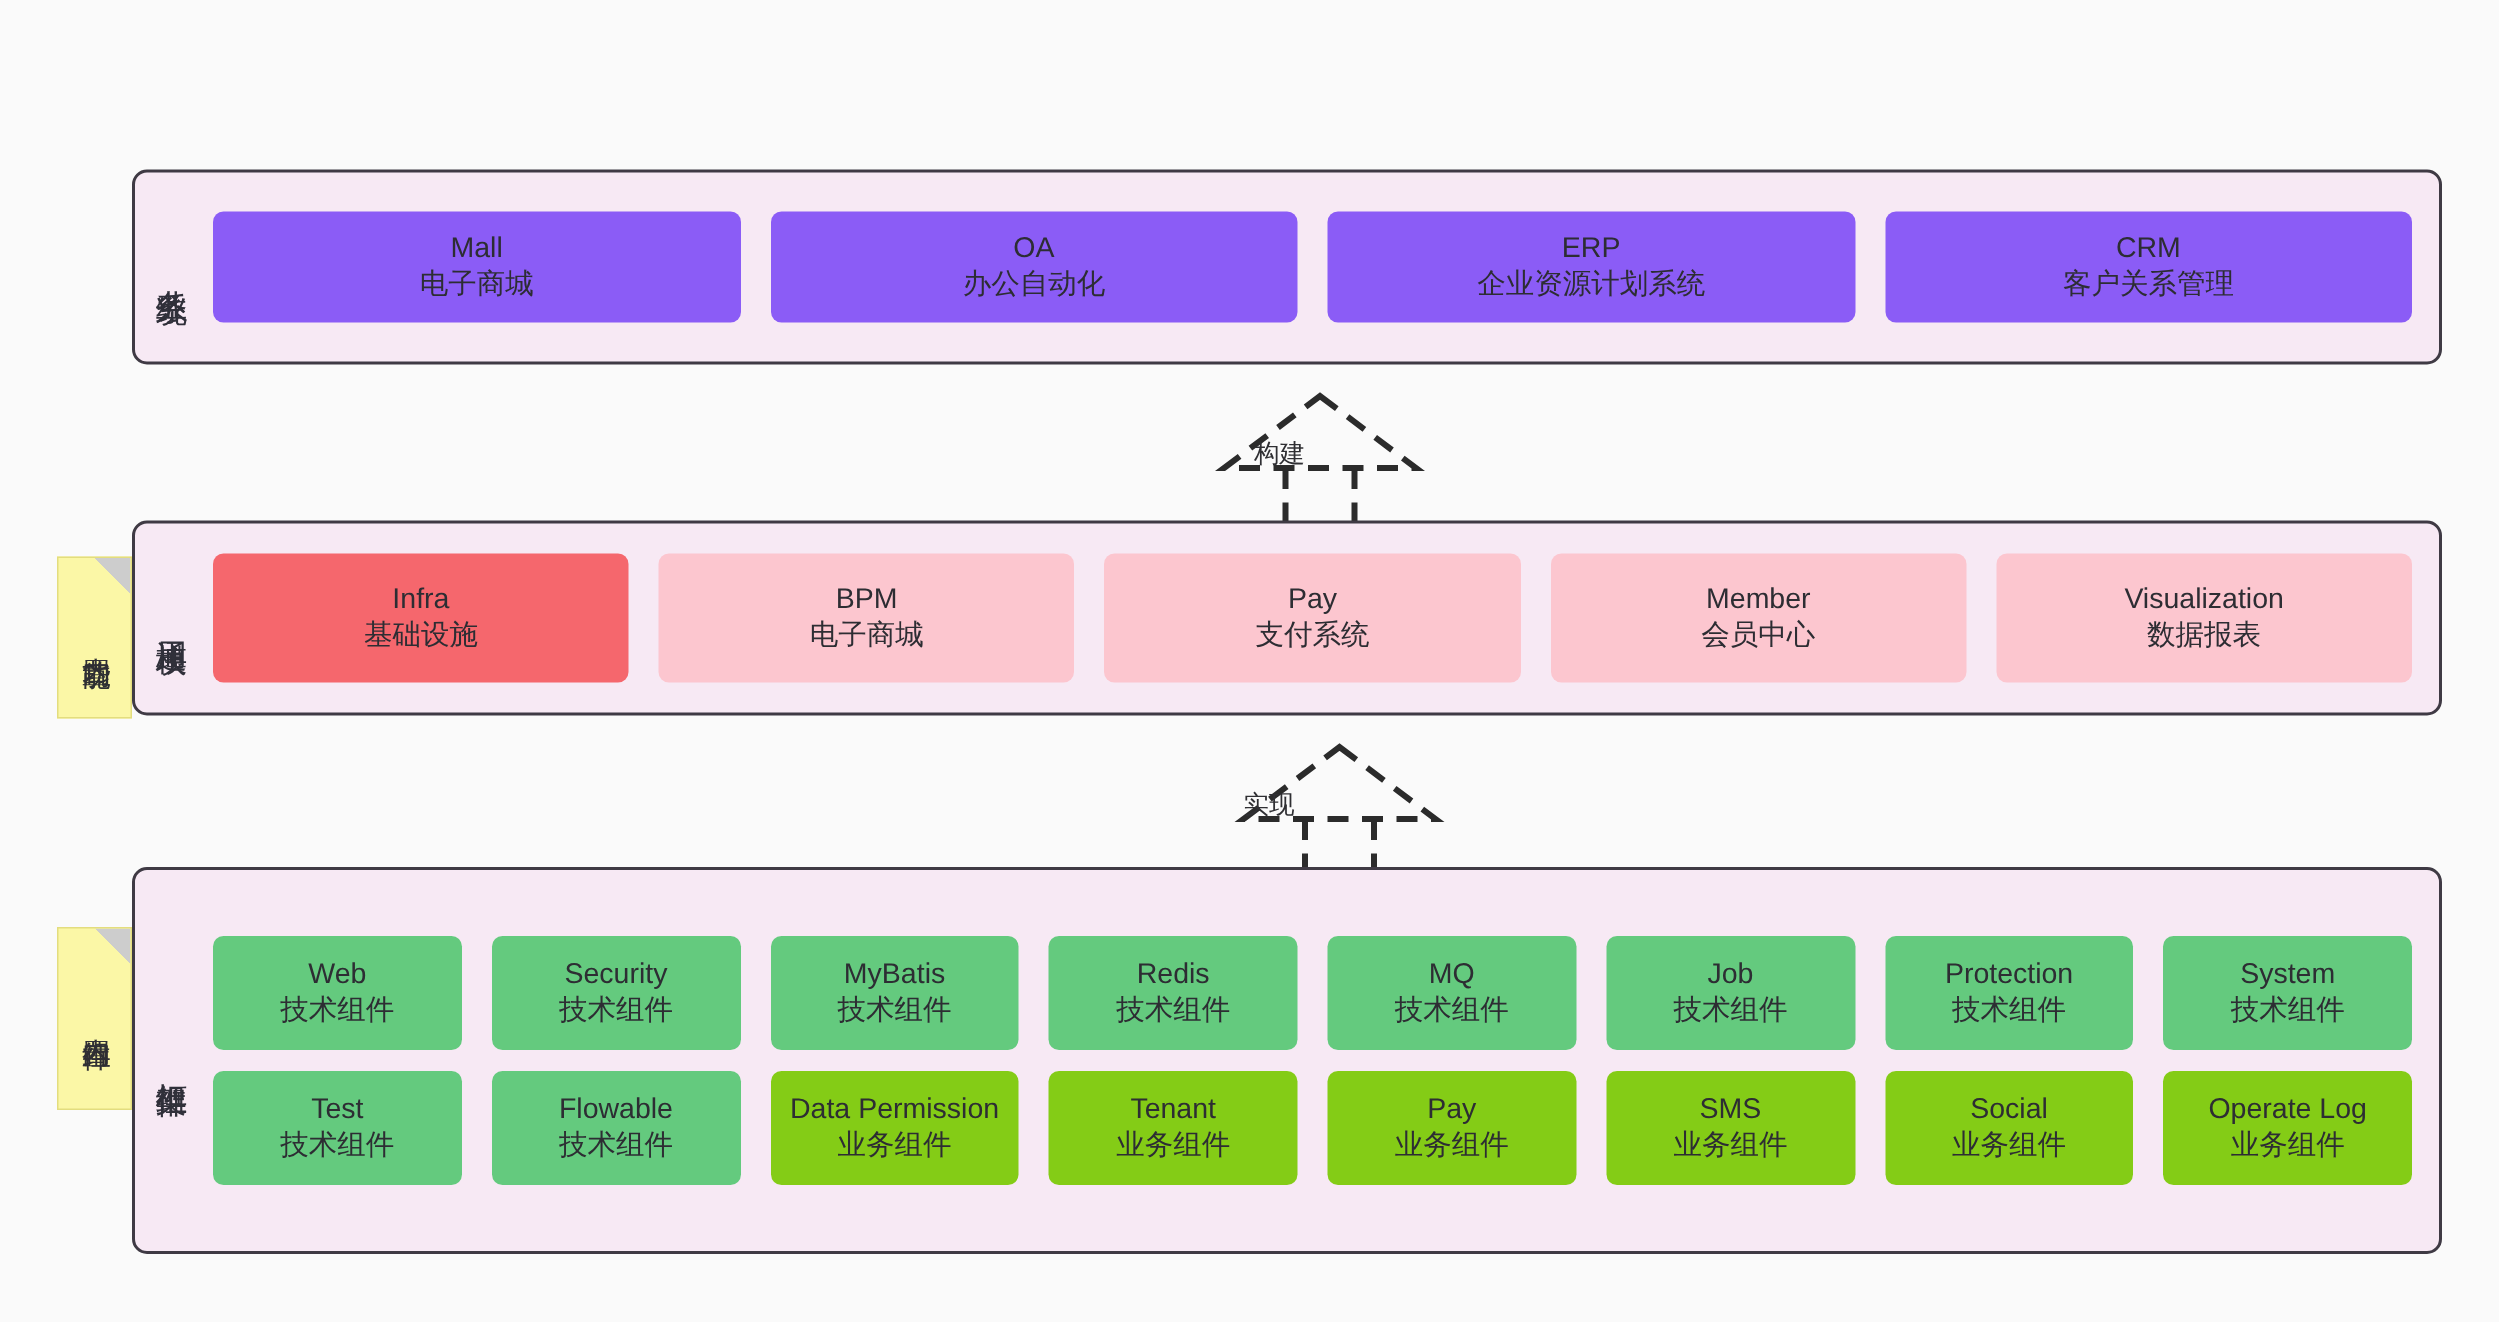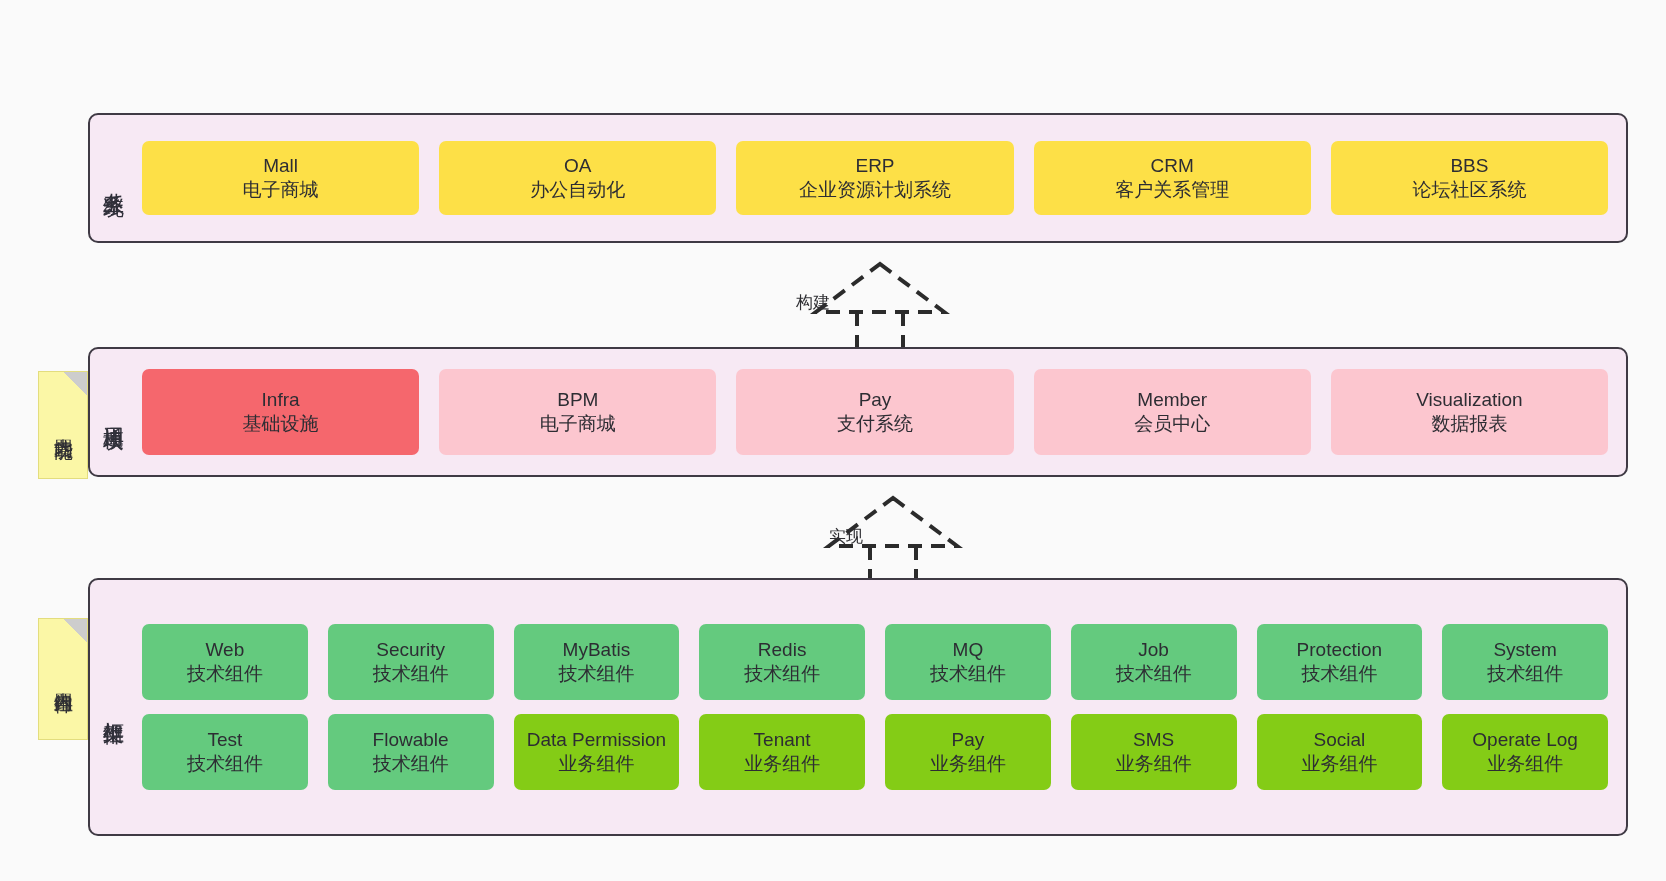--- a/index.html
+++ b/index.html
@@ -72,21 +72,21 @@
     text-align: center;
     font-size: 19px;
     line-height: 1.28;
     color: #2d2d33;
     padding: 6px 4px;
     min-width: 0;
   }
   .card .card-name { display: block; }
   .card .card-sub  { display: block; }
 
-  .c-blue      { background: #fde047; height: 74px; }
+  .c-blue      { background: #8b5cf6; height: 74px; }
   .c-red       { background: #f5676d; height: 86px; }
   .c-pink      { background: #fcc6cf; height: 86px; }
   .c-green     { background: #64ca7e; height: 76px; }
   .c-lgreen    { background: #84cc16; height: 76px; }
 
   
   .note {
     position: absolute;
     box-sizing: border-box;
     background: #fbf7a6;
@@ -143,37 +143,33 @@
           <span class="card-sub">办公自动化</span>
         </div>
         <div class="card c-blue">
           <span class="card-name">ERP</span>
           <span class="card-sub">企业资源计划系统</span>
         </div>
         <div class="card c-blue">
           <span class="card-name">CRM</span>
           <span class="card-sub">客户关系管理</span>
         </div>
-        <div class="card c-blue">
-          <span class="card-name">BBS</span>
-          <span class="card-sub">论坛社区系统</span>
-        </div>
       </div>
     </div>
   </div>
 
   <svg class="uml-arrow" style="left:800px; top:258px; width:160px; height:100px;" viewBox="0 0 160 100">
 
     <path d="M 80 6 L 144 54 L 16 54 Z" fill="none" stroke="#2b2b2b" stroke-width="4" stroke-dasharray="14 9" stroke-linecap="butt" stroke-linejoin="miter"></path>
 
     <path d="M 57 54 L 57 98" fill="none" stroke="#2b2b2b" stroke-width="4" stroke-dasharray="14 9"></path>
     <path d="M 103 54 L 103 98" fill="none" stroke="#2b2b2b" stroke-width="4" stroke-dasharray="14 9"></path>
     <path d="M 57 98 L 103 98" fill="none" stroke="#2b2b2b" stroke-width="4" stroke-dasharray="14 9"></path>
   </svg>
-  <div class="uml-label" style="left:796px; top:291px;">构建</div>
+  <div class="uml-label" style="left:836px; top:291px;">构建</div>
 
   <div class="note" style="left:38px; top:371px; width:50px; height:108px;">
     <span class="fold"></span>
     <span>内置功能</span>
   </div>
 
   <div class="layer" id="layer-common" style="left:88px; top:347px; width:1540px; height:130px;">
     <div class="layer-title">通用模块</div>
     <div class="layer-body">
       <div class="row">

